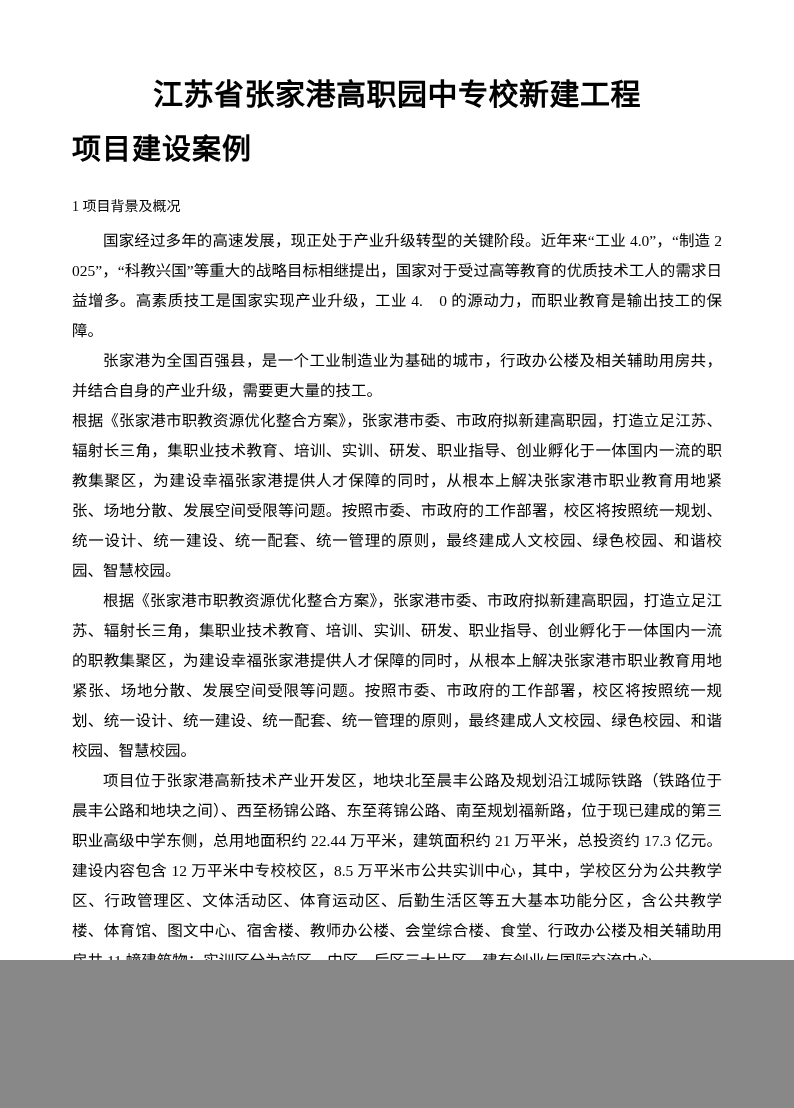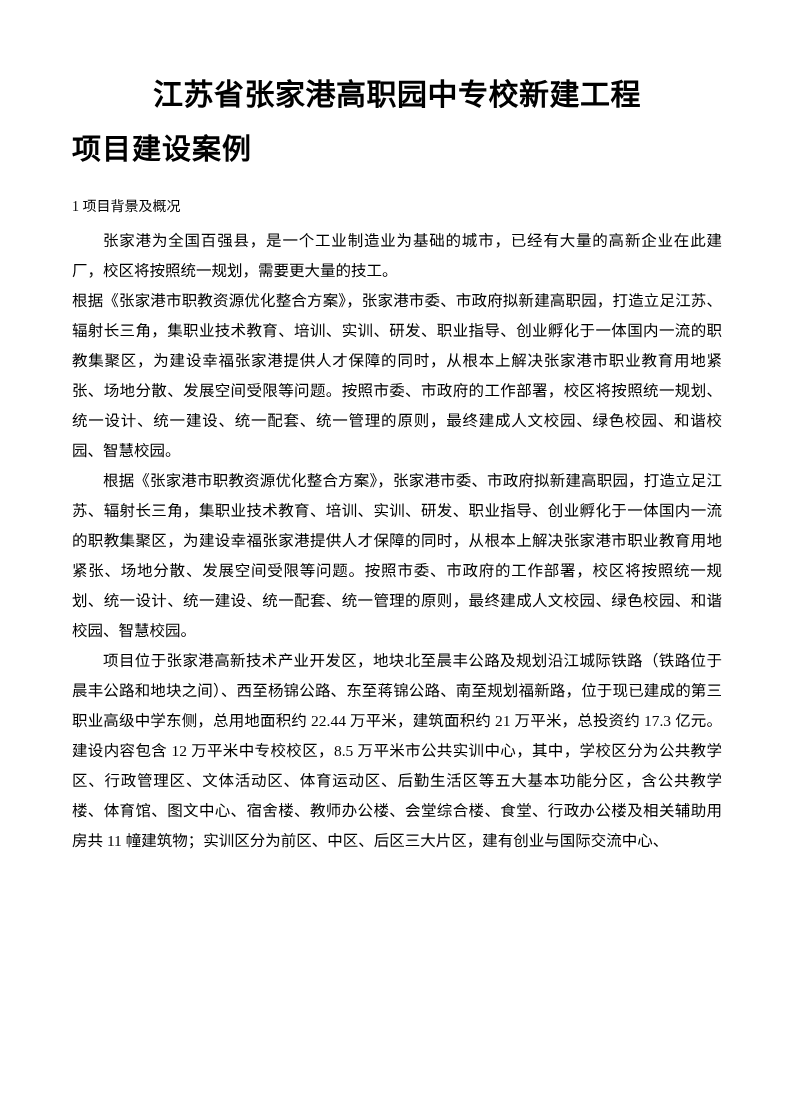--- a/index.html
+++ b/index.html
@@ -1,19 +1,19 @@
 <!DOCTYPE html>
 <html lang="zh-CN"><head>
 <meta charset="utf-8">
 <style>
   * { margin: 0; padding: 0; box-sizing: border-box; }
   html, body { background: #888; }
   .page {
     width: 794px;
-    height: 1108px;
+    height: 960px;
     margin: 0 auto;
     background: #ffffff;
     color: #000000;
     padding: 0 72px;
     overflow: hidden;
     font-family: "Liberation Serif", "DejaVu Serif", serif;
   }
   .title {
     padding-top: 74px;
     font-size: 30px;
@@ -48,18 +48,19 @@
   .para.ind { text-indent: 2em; }
 </style>
 </head>
 <body>
 
 <div class="page">
   <h1 class="title">江苏省张家港高职园中专校新建工程</h1>
   <h2 class="subtitle">项目建设案例</h2>
   <h3 class="heading">1 项目背景及概况</h3>
   <div class="content">
-    <p class="para ind">张家港为全国百强县，是一个工业制造业为基础的城市，已经有大量的高新企业在此建厂，校区将按照统一规划，需要更大量的技工。</p>
+    <p class="para ind">国家经过多年的高速发展，现正处于产业升级转型的关键阶段。近年来“工业 4.0”，“制造 2025”，“科教兴国”等重大的战略目标相继提出，国家对于受过高等教育的优质技术工人的需求日益增多。高素质技工是国家实现产业升级，工业 4.　0 的源动力，而职业教育是输出技工的保障。</p>
+    <p class="para ind">张家港为全国百强县，是一个工业制造业为基础的城市，行政办公楼及相关辅助用房共，并结合自身的产业升级，需要更大量的技工。</p>
     <p class="para">根据《张家港市职教资源优化整合方案》，张家港市委、市政府拟新建高职园，打造立足江苏、辐射长三角，集职业技术教育、培训、实训、研发、职业指导、创业孵化于一体国内一流的职教集聚区，为建设幸福张家港提供人才保障的同时，从根本上解决张家港市职业教育用地紧张、场地分散、发展空间受限等问题。按照市委、市政府的工作部署，校区将按照统一规划、统一设计、统一建设、统一配套、统一管理的原则，最终建成人文校园、绿色校园、和谐校园、智慧校园。</p>
     <p class="para ind">根据《张家港市职教资源优化整合方案》，张家港市委、市政府拟新建高职园，打造立足江苏、辐射长三角，集职业技术教育、培训、实训、研发、职业指导、创业孵化于一体国内一流的职教集聚区，为建设幸福张家港提供人才保障的同时，从根本上解决张家港市职业教育用地紧张、场地分散、发展空间受限等问题。按照市委、市政府的工作部署，校区将按照统一规划、统一设计、统一建设、统一配套、统一管理的原则，最终建成人文校园、绿色校园、和谐校园、智慧校园。</p>
     <p class="para ind">项目位于张家港高新技术产业开发区，地块北至晨丰公路及规划沿江城际铁路（铁路位于晨丰公路和地块之间）、西至杨锦公路、东至蒋锦公路、南至规划福新路，位于现已建成的第三职业高级中学东侧，总用地面积约 22.44 万平米，建筑面积约 21 万平米，总投资约 17.3 亿元。建设内容包含 12 万平米中专校校区，8.5 万平米市公共实训中心，其中，学校区分为公共教学区、行政管理区、文体活动区、体育运动区、后勤生活区等五大基本功能分区，含公共教学楼、体育馆、图文中心、宿舍楼、教师办公楼、会堂综合楼、食堂、行政办公楼及相关辅助用房共 11 幢建筑物；实训区分为前区、中区、后区三大片区，建有创业与国际交流中心、</p>
   </div>
 </div>
 
 </body></html>

